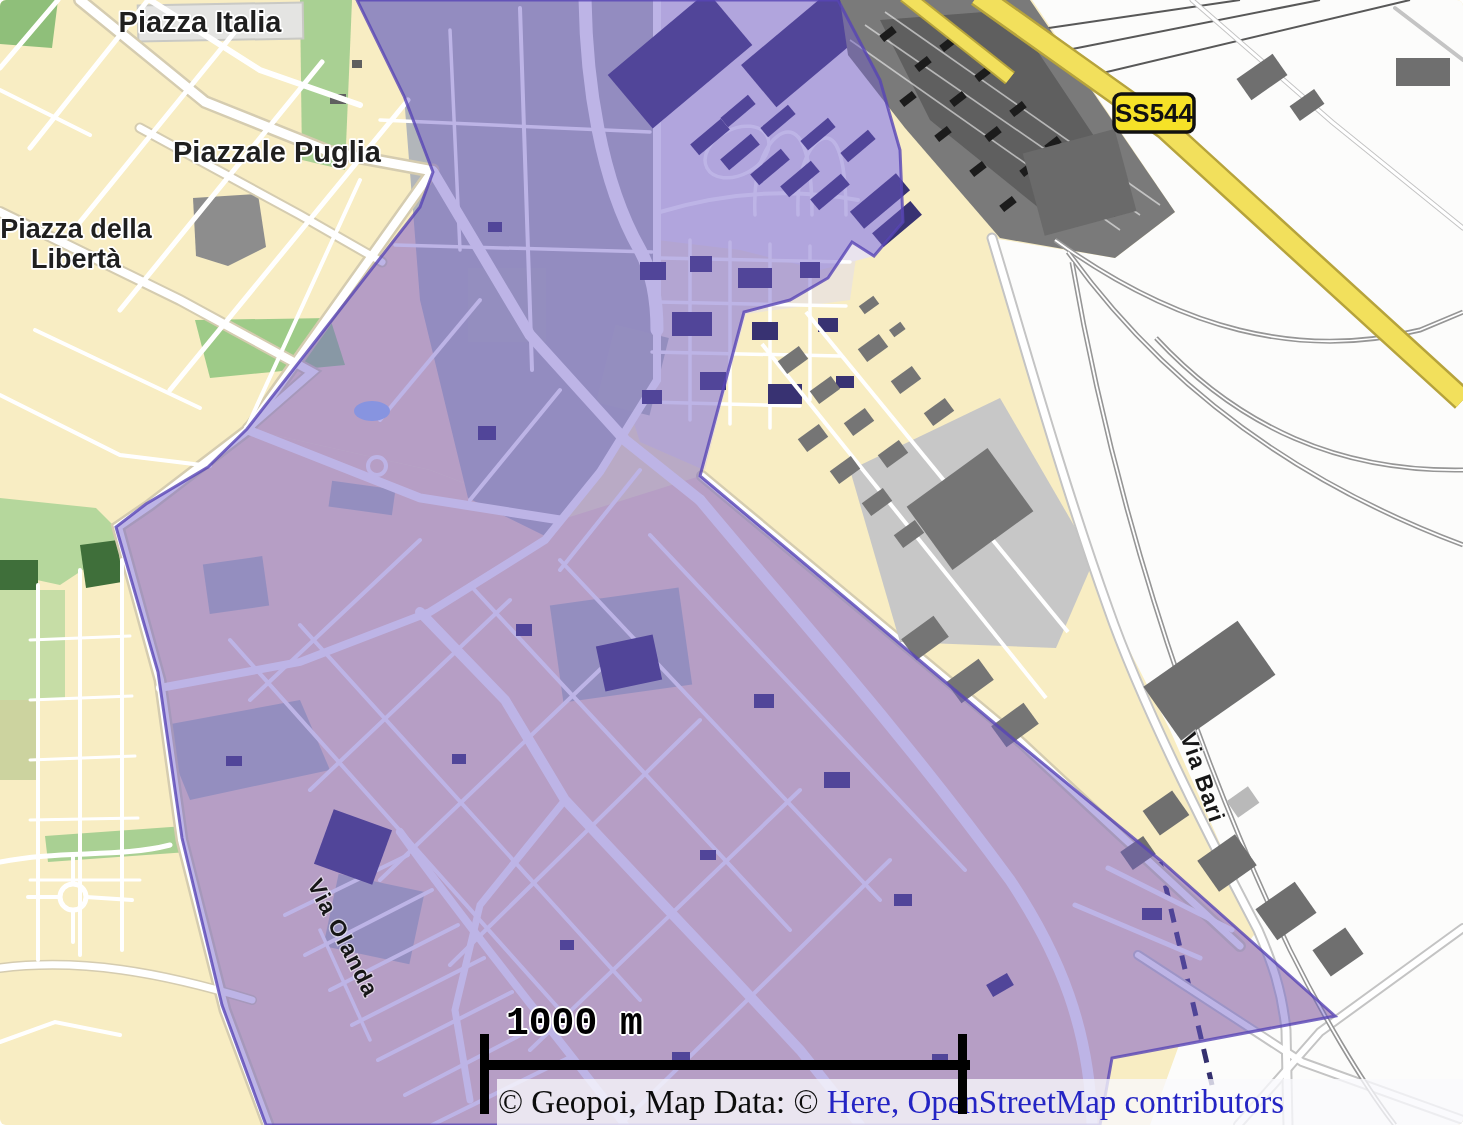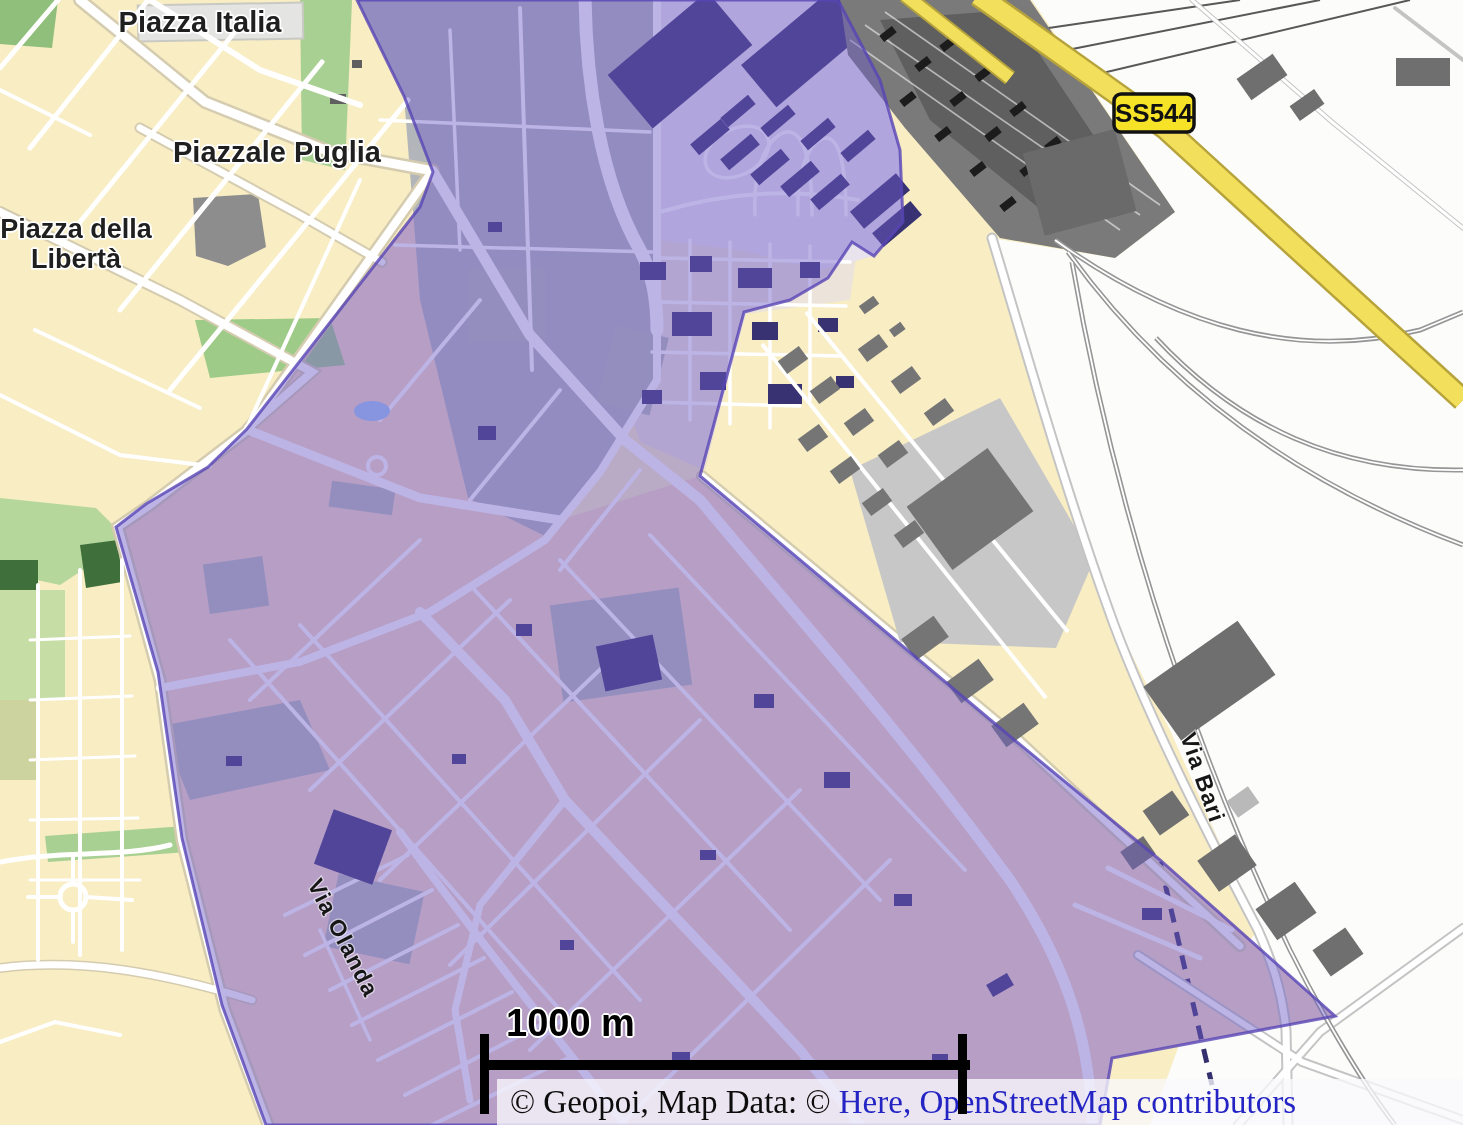--- a/index.html
+++ b/index.html
@@ -1,41 +1,41 @@
 <!DOCTYPE html>
 <html><head>
 <meta charset="utf-8">
 <style>
   html,body{margin:0;padding:0;background:#ffffff;}
   #stage{position:relative;width:1463px;height:1125px;overflow:hidden;
-         font-family:"Liberation Sans",sans-serif;}
+         font-family:"Liberation Sans",sans-serif;border-radius:6px;}
   #map-svg{position:absolute;left:0;top:0;}
   .maplabel{font-family:"Liberation Sans",sans-serif;font-weight:700;fill:#1f1f1f;
             paint-order:stroke;stroke:#ffffff;stroke-width:3.5px;stroke-linejoin:round;}
   .vialabel{font-family:"Liberation Sans",sans-serif;font-weight:700;fill:#161616;
             paint-order:stroke;stroke:rgba(255,255,255,0.55);stroke-width:2.5px;}
   .shieldtxt{font-family:"Liberation Sans",sans-serif;font-weight:700;fill:#111;}
   
   #logo{position:absolute;left:26px;top:1002px;z-index:3;line-height:1;
         font-family:"DejaVu Sans",sans-serif;font-weight:700;font-size:78px;
         letter-spacing:-4px;white-space:nowrap;}
   #logo .lg-dark{color:#1a1a2b;}
   #logo .lg-orange{color:#f1a228;}
   #logo .lg-reg{font-size:24px;color:#6b6b6b;vertical-align:38px;letter-spacing:0;margin-left:4px;}
   #scale-label{position:absolute;left:506px;top:1002px;z-index:4;
-        font-family:Liberation Sans, sans-serif;font-weight:700;font-size:38px;color:#000;
+        font-family:Liberation Mono, monospace;font-weight:700;font-size:38px;color:#000;
         text-shadow:-2px 0 #fff,2px 0 #fff,0 -2px #fff,0 2px #fff,-1px -1px #fff,1px 1px #fff,-1px 1px #fff,1px -1px #fff;}
   .sb{position:absolute;background:#000;z-index:4;}
   #sb-h{left:484px;top:1060px;width:486px;height:10px;}
   #sb-l{left:480px;top:1034px;width:9px;height:80px;}
   #sb-r{left:958px;top:1034px;width:9px;height:80px;}
   #attribution{position:absolute;left:497px;top:1079px;width:966px;height:46px;z-index:3;
         background:rgba(248,248,252,0.78);
         font-family:"Liberation Serif",serif;font-size:33px;line-height:46px;
-        padding-left:13px;box-sizing:border-box;white-space:nowrap;}
+        padding-left:1px;box-sizing:border-box;white-space:nowrap;}
   .atr-black{color:#0c0c0c;}
   .atr-blue{color:#2424c4;}
 </style>
 </head>
 <body>
 
 <div id="stage">
 
 <svg id="map-svg" width="1463" height="1125" viewBox="0 0 1463 1125" xmlns="http://www.w3.org/2000/svg">
 

